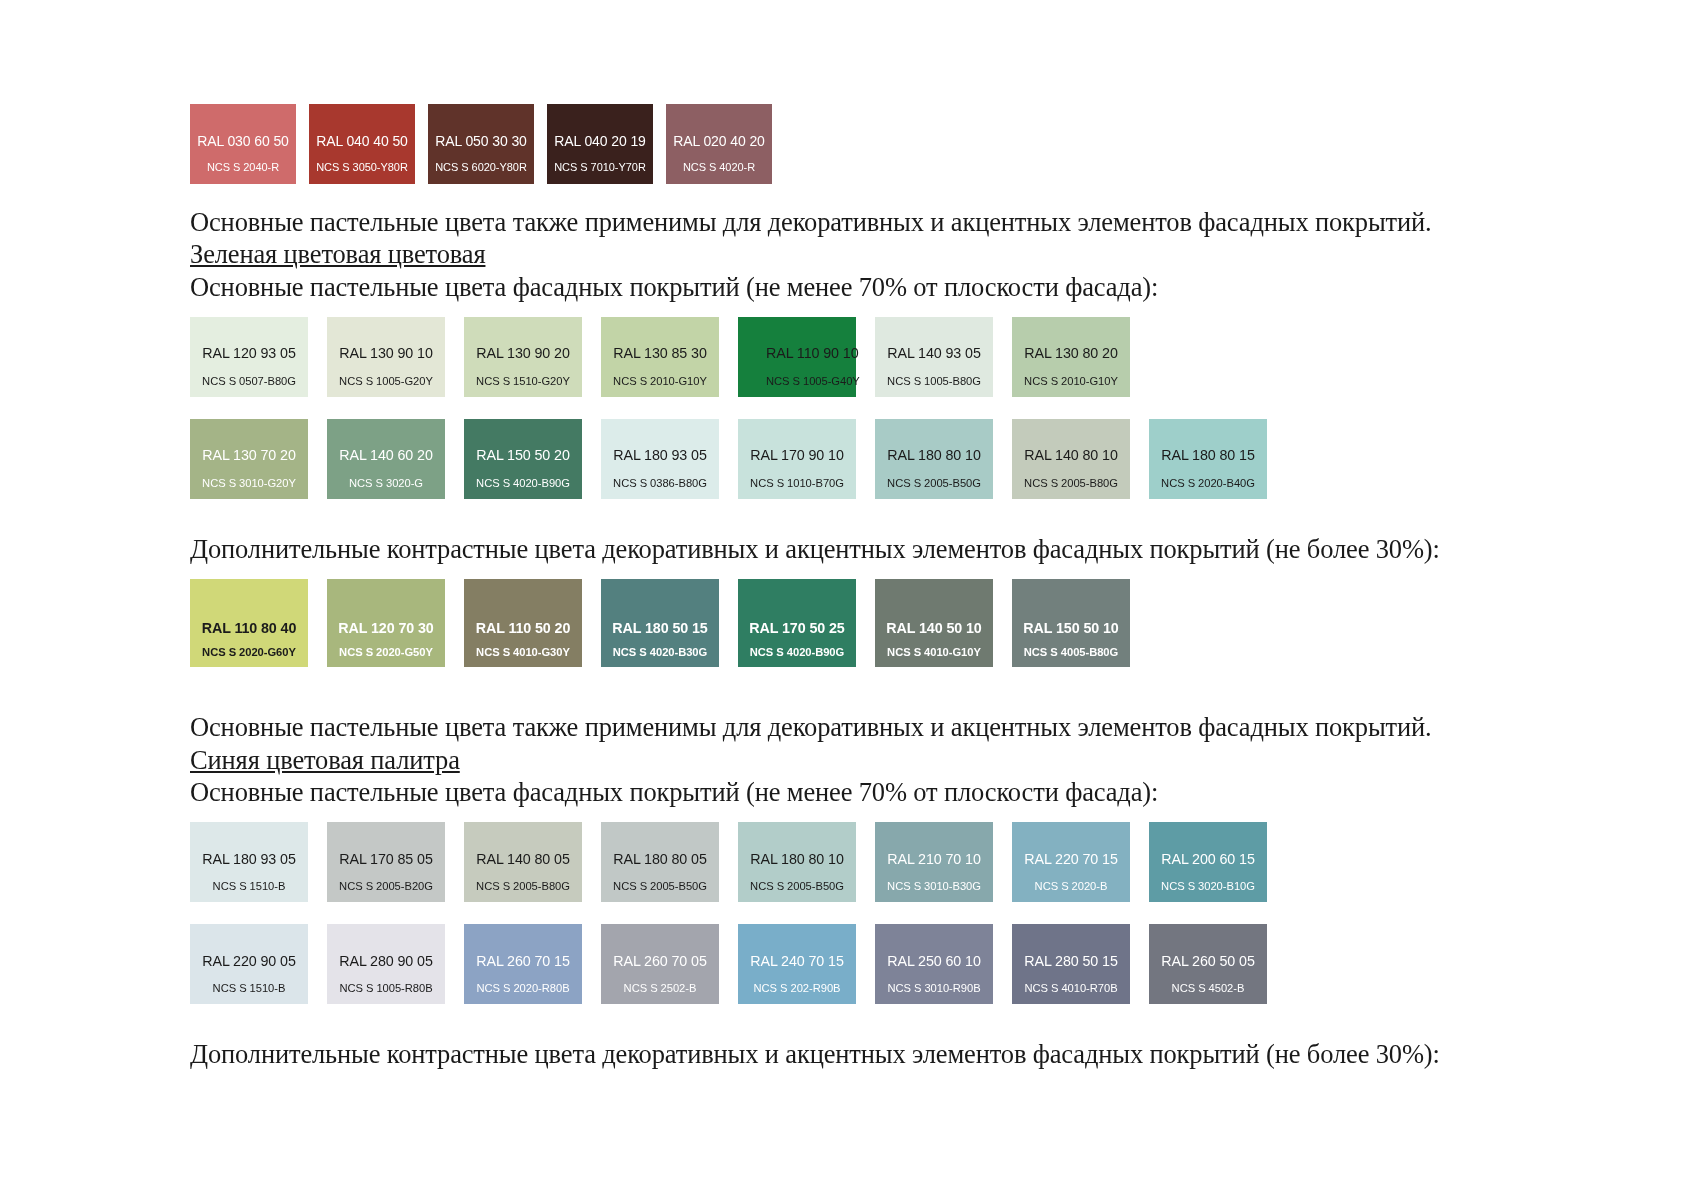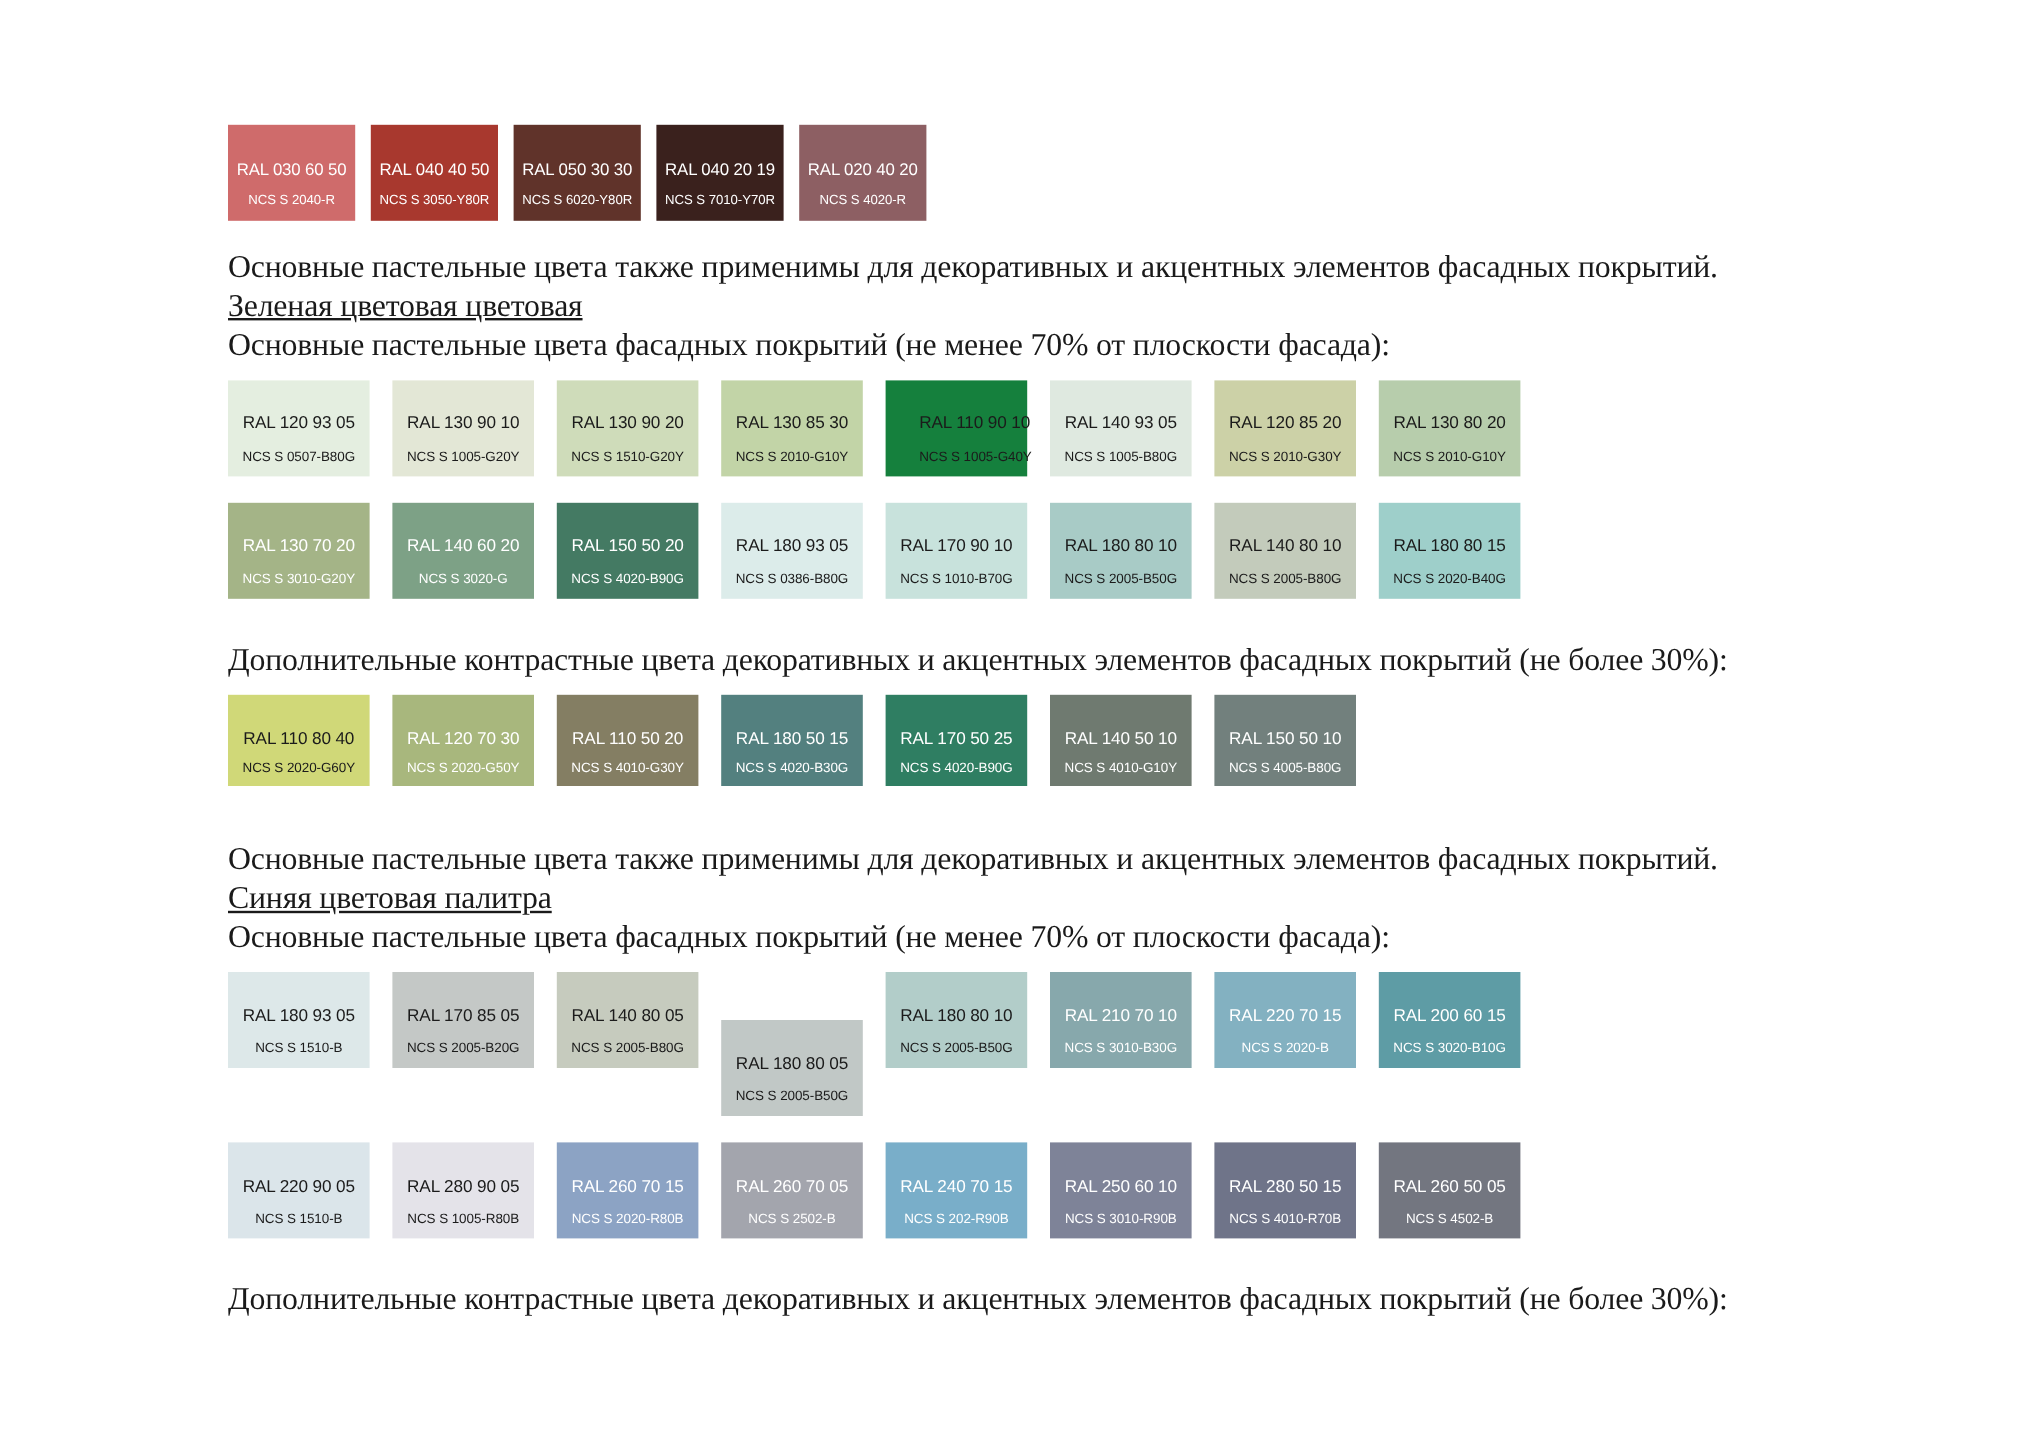--- a/index.html
+++ b/index.html
@@ -84,22 +84,23 @@
   .row-red .swatch {
     width: 106px;
     height: 80px;
     margin-right: 13px;
   }
   .row-red .swatch .ral { font-size: 14px; margin-bottom: 14px; }
   .row-red .swatch .ncs { font-size: 11px; margin-bottom: 11px; }
 
   .row-contrast .swatch {
     width: 118px;
-    height: 76px;
+    height: 88px;
     margin-right: 19px;
+    font-weight: bold;
   }
   .row-contrast .swatch .ral { margin-bottom: 12px; }
   .row-contrast .swatch .ncs { margin-bottom: 9px; }
 
   .spacer-s { height: 14px; }
   .spacer-m { height: 22px; }
   .spacer-l { height: 34px; }
   .spacer-xl { height: 44px; }
 </style>
 </head>
@@ -161,24 +162,20 @@
           <div class="ncs">NCS S 2010-G10Y</div>
         </div>
         <div class="swatch light" style="background: #15803d; padding-left: 28px;">
           <div class="ral">RAL 110 90 10</div>
           <div class="ncs">NCS S 1005-G40Y</div>
         </div>
         <div class="swatch light" style="background: rgb(223, 233, 224);">
           <div class="ral">RAL 140 93 05</div>
           <div class="ncs">NCS S 1005-B80G</div>
         </div>
-        <div class="swatch light" style="background: rgb(204, 209, 167);">
-          <div class="ral">RAL 120 85 20</div>
-          <div class="ncs">NCS S 2010-G30Y</div>
-        </div>
         <div class="swatch light" style="background: rgb(183, 205, 172);">
           <div class="ral">RAL 130 80 20</div>
           <div class="ncs">NCS S 2010-G10Y</div>
         </div>
       </div>
 
     <div class="spacer-m"></div>
 
     <div class="swatch-row">
         <div class="swatch dark" style="background: rgb(164, 180, 135);">
@@ -268,21 +265,21 @@
           <div class="ncs">NCS S 1510-B</div>
         </div>
         <div class="swatch light" style="background: rgb(196, 200, 198);">
           <div class="ral">RAL 170 85 05</div>
           <div class="ncs">NCS S 2005-B20G</div>
         </div>
         <div class="swatch light" style="background: rgb(198, 203, 190);">
           <div class="ral">RAL 140 80 05</div>
           <div class="ncs">NCS S 2005-B80G</div>
         </div>
-        <div class="swatch light" style="background: rgb(193, 200, 198); margin-top: 40px;">
+        <div class="swatch light" style="background: rgb(193, 200, 198);">
           <div class="ral">RAL 180 80 05</div>
           <div class="ncs">NCS S 2005-B50G</div>
         </div>
         <div class="swatch light" style="background: rgb(178, 205, 201);">
           <div class="ral">RAL 180 80 10</div>
           <div class="ncs">NCS S 2005-B50G</div>
         </div>
         <div class="swatch dark" style="background: rgb(135, 168, 172); align-items: center;">
           <div class="ral">RAL 210 70 10</div>
           <div class="ncs">NCS S 3010-B30G</div>

